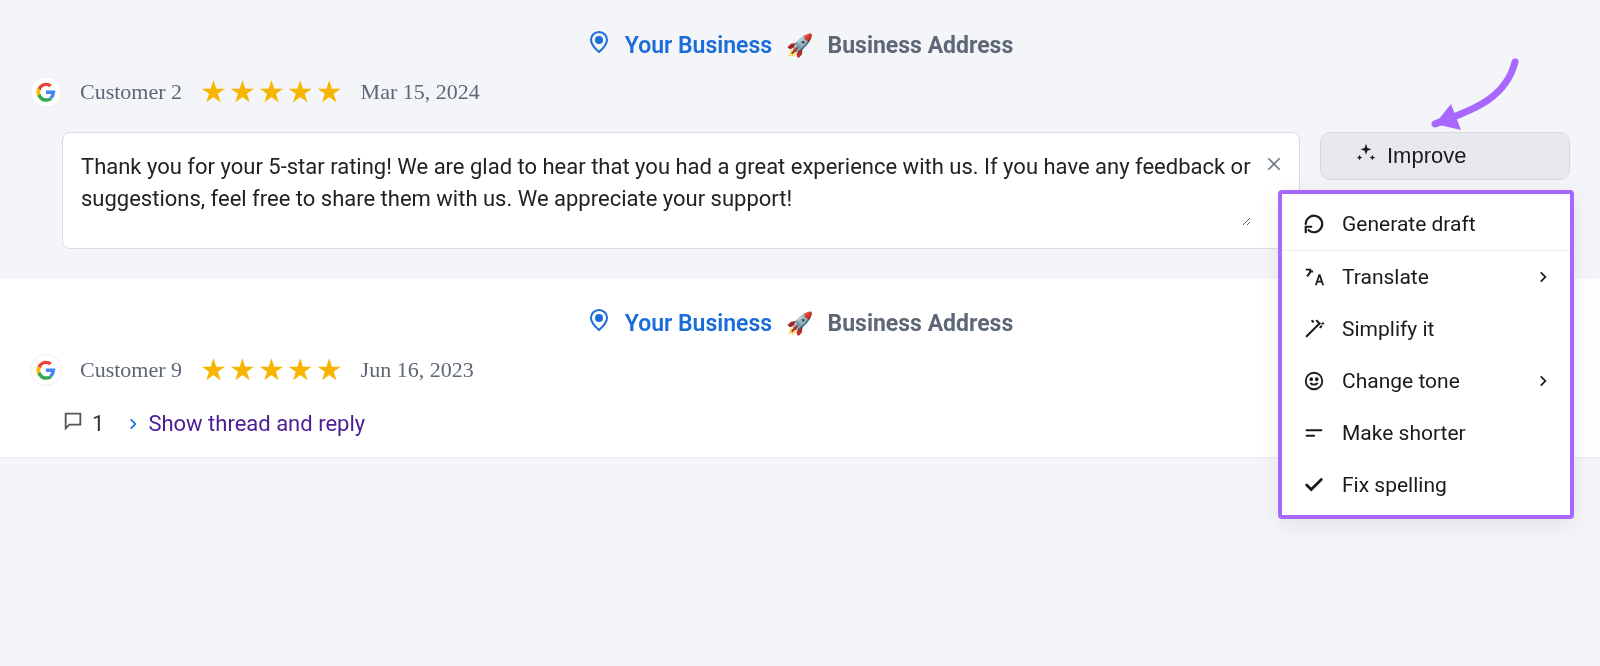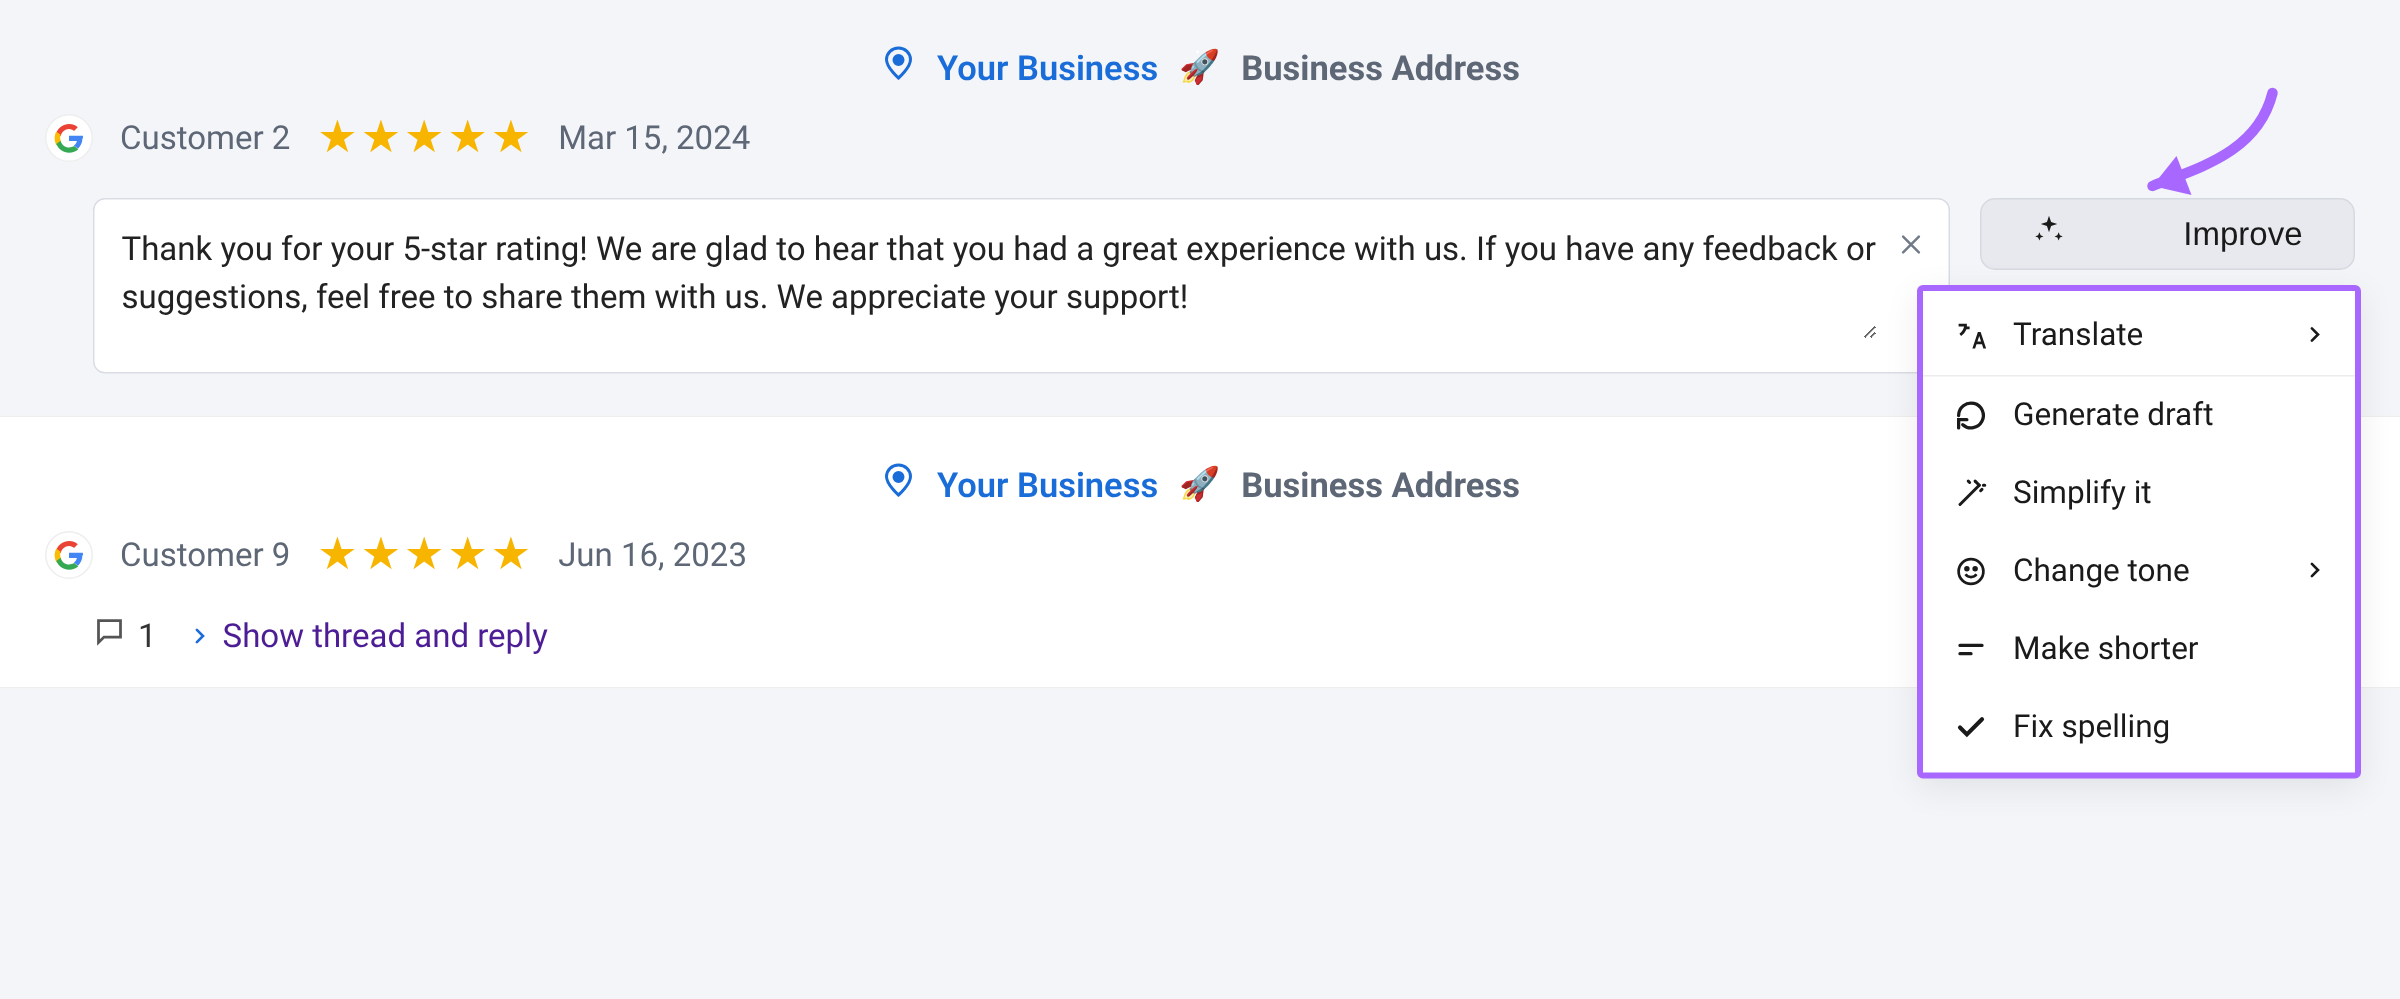--- a/index.html
+++ b/index.html
@@ -34,20 +34,21 @@
     color: #5d6776;
     font-weight: 700;
   }
 
   .cust-row {
     display: flex;
     align-items: center;
     gap: 18px;
     font-size: 22px;
     margin-bottom: 24px;
+    font-family: Liberation Serif, serif;
   }
   .cust-name { color: #5d6776; }
   .stars { display: flex; gap: 2px; }
   .star {
     color: #f7b500;
     font-size: 30px;
     line-height: 1;
   }
   .date { color: #5d6776; }
 
@@ -83,21 +84,21 @@
     top: 20px;
     right: 16px;
     color: #707a88;
     cursor: pointer;
     font-size: 22px;
   }
 
   .improve-btn {
     display: flex;
     align-items: center;
-    justify-content: space-between;
+    justify-content: flex-start;
     gap: 10px;
     background: #e7e9ee;
     border: 1px solid #d6dae0;
     border-radius: 10px;
     padding: 10px 34px;
     font-size: 22px;
     font-weight: 500;
     color: #1a1a1a;
     cursor: pointer;
     min-width: 250px;
@@ -231,39 +232,39 @@
       <span class="arrow-callout">
         <svg width="120" height="90" viewBox="0 0 120 90">
           <path d="M110 10 C 100 50, 60 60, 30 72" stroke="#a868ff" stroke-width="7" fill="none" stroke-linecap="round"></path>
           <path d="M30 72 L46 52 L56 78 Z" fill="#a868ff"></path>
         </svg>
       </span>
 
       <div class="menu">
         <div class="menu-item">
           <span class="menu-icon">
+            <svg width="22" height="22" viewBox="0 0 24 24" fill="none" stroke="#1a1a1a" stroke-width="2.4" stroke-linecap="round">
+                <path d="M3 12a9 9 0 1 1 3 6.7"></path>
+                <path d="M3 21v-6h6"></path>
+              </svg>
+          </span>
+          <span>Generate draft</span>
+        </div>
+        <div class="menu-item">
+          <span class="menu-icon">
             <svg width="22" height="22" viewBox="0 0 24 24" fill="#1a1a1a">
                 <path d="M11 3H3v2h4c-.4 2-1.6 4-3.4 5.4l1.2 1.6C6.6 10.6 8 8.8 8.7 7H11V5H9V3h2zm6 6l-4 12h2l1-3h4l1 3h2l-4-12h-2zm-.3 7l1.3-4 1.3 4h-2.6z"></path>
               </svg>
           </span>
           <span>Translate</span>
           <span class="menu-chevron">
             <svg width="14" height="14" viewBox="0 0 24 24" fill="none" stroke="#1a1a1a" stroke-width="3" stroke-linecap="round">
                 <path d="M9 5l7 7-7 7"></path>
               </svg>
           </span>
-        </div>
-        <div class="menu-item">
-          <span class="menu-icon">
-            <svg width="22" height="22" viewBox="0 0 24 24" fill="none" stroke="#1a1a1a" stroke-width="2.4" stroke-linecap="round">
-                <path d="M3 12a9 9 0 1 1 3 6.7"></path>
-                <path d="M3 21v-6h6"></path>
-              </svg>
-          </span>
-          <span>Generate draft</span>
         </div>
         <div class="menu-item">
           <span class="menu-icon">
             <svg width="22" height="22" viewBox="0 0 24 24" fill="none" stroke="#1a1a1a" stroke-width="2.2" stroke-linecap="round">
                 <path d="M4 20L18 6"></path>
                 <path d="M15 3l3 3"></path>
                 <path d="M19 10l1-1M10 3l1 1M21 6h1"></path>
               </svg>
           </span>
           <span>Simplify it</span>

